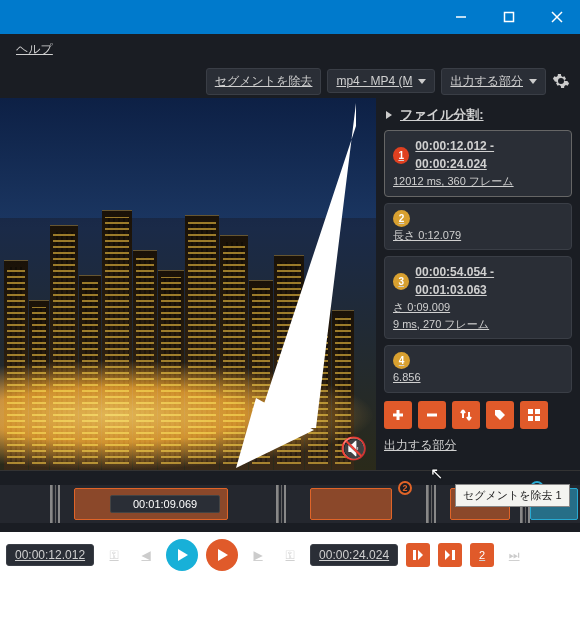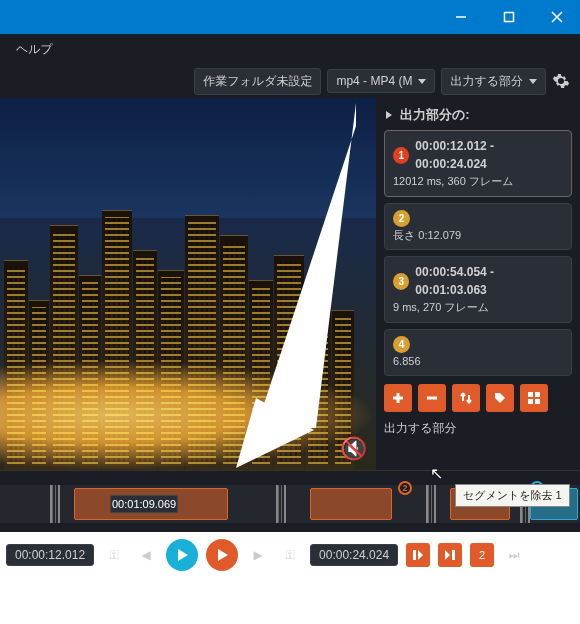--- a/index.html
+++ b/index.html
@@ -1,17 +1,17 @@
 <!DOCTYPE html>
 <html><head>
 <meta charset="utf-8">
 <style>
 * { margin:0; padding:0; box-sizing:border-box; font-family:"Meiryo","Hiragino Sans",sans-serif; }
 body { background:#fff; width:580px; height:624px; overflow:hidden; }
-.app { width:580px; height:496px; background:#1a1d23; color:#d0d0d0; position:relative; }
+.app { width:580px; height:496px; background:#1a1d23; color:#d0d0d0; position:relative;text-decoration:underline; }
 .titlebar { height:34px; background:#007acc; display:flex; justify-content:flex-end; align-items:center; gap:2px; }
 .titlebar div { width:46px; height:34px; display:flex; align-items:center; justify-content:center; color:#fff; cursor:pointer; }
 .titlebar .close { background:transparent; }
 .menubar { height:30px; background:#1a1d23; display:flex; align-items:center; padding-left:8px; font-size:12px; }
 .menubar span { padding:0 8px; }
 .toolbar { height:34px; display:flex; align-items:center; justify-content:flex-end; gap:6px; padding:0 10px; font-size:12px; }
 .select-like { background:#2a2e36; border:1px solid #3a3e46; border-radius:3px; padding:4px 8px; display:flex; align-items:center; gap:6px; cursor:pointer; }
 .chev { width:0; height:0; border-left:4px solid transparent; border-right:4px solid transparent; border-top:5px solid #ccc; }
 .gear { width:18px; height:18px; display:flex; align-items:center; justify-content:center; }
 .main { display:flex; }
@@ -35,21 +35,21 @@
 .sbtn { width:28px; height:28px; background:#e05a2a; border-radius:3px; display:flex; align-items:center; justify-content:center; color:#fff; cursor:pointer; }
 .sidelabel { font-size:12px; margin-top:8px; }
 .tooltip { position:absolute; top:484px; left:455px; background:#f4f4f0; color:#222; font-size:11px; padding:3px 7px; border:1px solid #888; z-index:10; }
 .cursor { position:absolute; top:464px; left:430px; z-index:11; font-size:16px; color:#fff; text-shadow:0 0 2px #000; }
 .timeline { height:62px; background:#1a1d23; position:relative; border-top:1px solid #333; padding-top:8px; }
 .track { position:absolute; top:14px; left:0; right:0; height:38px; background:#24272e; }
 .mark { position:absolute; top:0; width:10px; height:38px; background:repeating-linear-gradient(90deg,#666 0 1px,transparent 1px 3px); border-left:2px solid #888; border-right:2px solid #888; }
 .clip { position:absolute; top:3px; height:32px; border-radius:2px; }
 .c-or{background:rgba(224,100,40,0.55);border:1px solid #e06428}
 .c-bl{background:rgba(40,170,210,0.55);border:1px solid #28aad2}
-.tc-chip { position:absolute; top:10px; background:#2a2e36; color:#fff; font-size:11px; padding:2px 1px; border:1px solid #444; border-radius:2px; }
+.tc-chip { position:absolute; top:10px; background:#2a2e36; color:#fff; font-size:11px; padding:2px 22px; border:1px solid #444; border-radius:2px; }
 .numchip { position:absolute; top:-4px; width:14px; height:14px; border-radius:50%; border:2px solid; display:flex; align-items:center; justify-content:center; font-size:9px; font-weight:bold; background:#1a1d23; }
 .controls { height:46px; display:flex; align-items:center; gap:8px; padding:0 6px; font-size:12px; }
 .tc-box { background:#2a2e36; border:1px solid #3a3e46; border-radius:3px; padding:3px 8px; font-size:12px; }
 .play { width:32px; height:32px; border-radius:50%; background:#18b0d8; display:flex; align-items:center; justify-content:center; color:#fff; cursor:pointer; }
 .ctrl { width:24px; height:24px; display:flex; align-items:center; justify-content:center; color:#ccc; cursor:pointer; }
 .sqbtn { width:24px; height:24px; background:#e05a2a; border-radius:3px; display:flex; align-items:center; justify-content:center; color:#fff; font-size:11px; cursor:pointer; }
 svg { display:block; }
 </style>
 </head>
 <body>
@@ -73,21 +73,21 @@
         </svg>
       </div>
   </div>
 
   <div class="menubar">
     <span>ヘルプ</span>
   </div>
 
   <div class="toolbar">
     <div class="select-like">
-        <span>作業フォルダ未設定</span>
+        <span>セグメントを除去</span>
       </div>
     <div class="select-like">
         <span>mp4 - MP4 (M</span>
         <span class="chev"></span>
       </div>
     <div class="select-like">
         <span>出力する部分</span>
         <span class="chev"></span>
       </div>
     <div class="gear">
@@ -121,41 +121,42 @@
         <path d="M60 300 L40 370 L118 332 Z" fill="#fff"></path>
       </svg>
       <div class="mute">🔇</div>
     </div>
 
     <div class="side">
       <div class="side-head">
         <svg width="10" height="10">
             <path d="M2 1 L8 5 L2 9 Z" fill="#ccc"></path>
           </svg>
-        <span>出力部分の:</span>
+        <span>ファイル分割:</span>
       </div>
       <div class="seglist">
         <div class="seg active">
           <div class="row1">
               <span class="badge b1">1</span>
               <span>00:00:12.012 - 00:00:24.024</span>
             </div>
             <div>12012 ms, 360 フレーム</div>
         </div>
         <div class="seg">
           <div class="row1">
               <span class="badge b2">2</span>
             </div>
           <div>長さ 0:12.079</div>
         </div>
         <div class="seg">
           <div class="row1">
               <span class="badge b3">3</span>
               <span>00:00:54.054 - 00:01:03.063</span>
             </div>
+          <div>さ 0:09.009</div>
             <div>9 ms, 270 フレーム</div>
         </div>
         <div class="seg">
           <div class="row1">
               <span class="badge b4">4</span>
             </div>
           <div>6.856</div>
         </div>
       </div>
       <div class="sidebtns">

